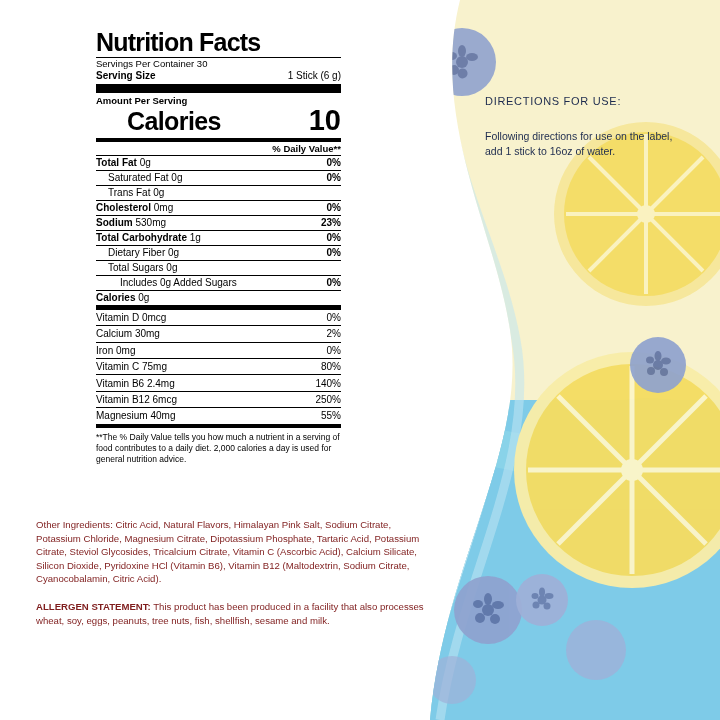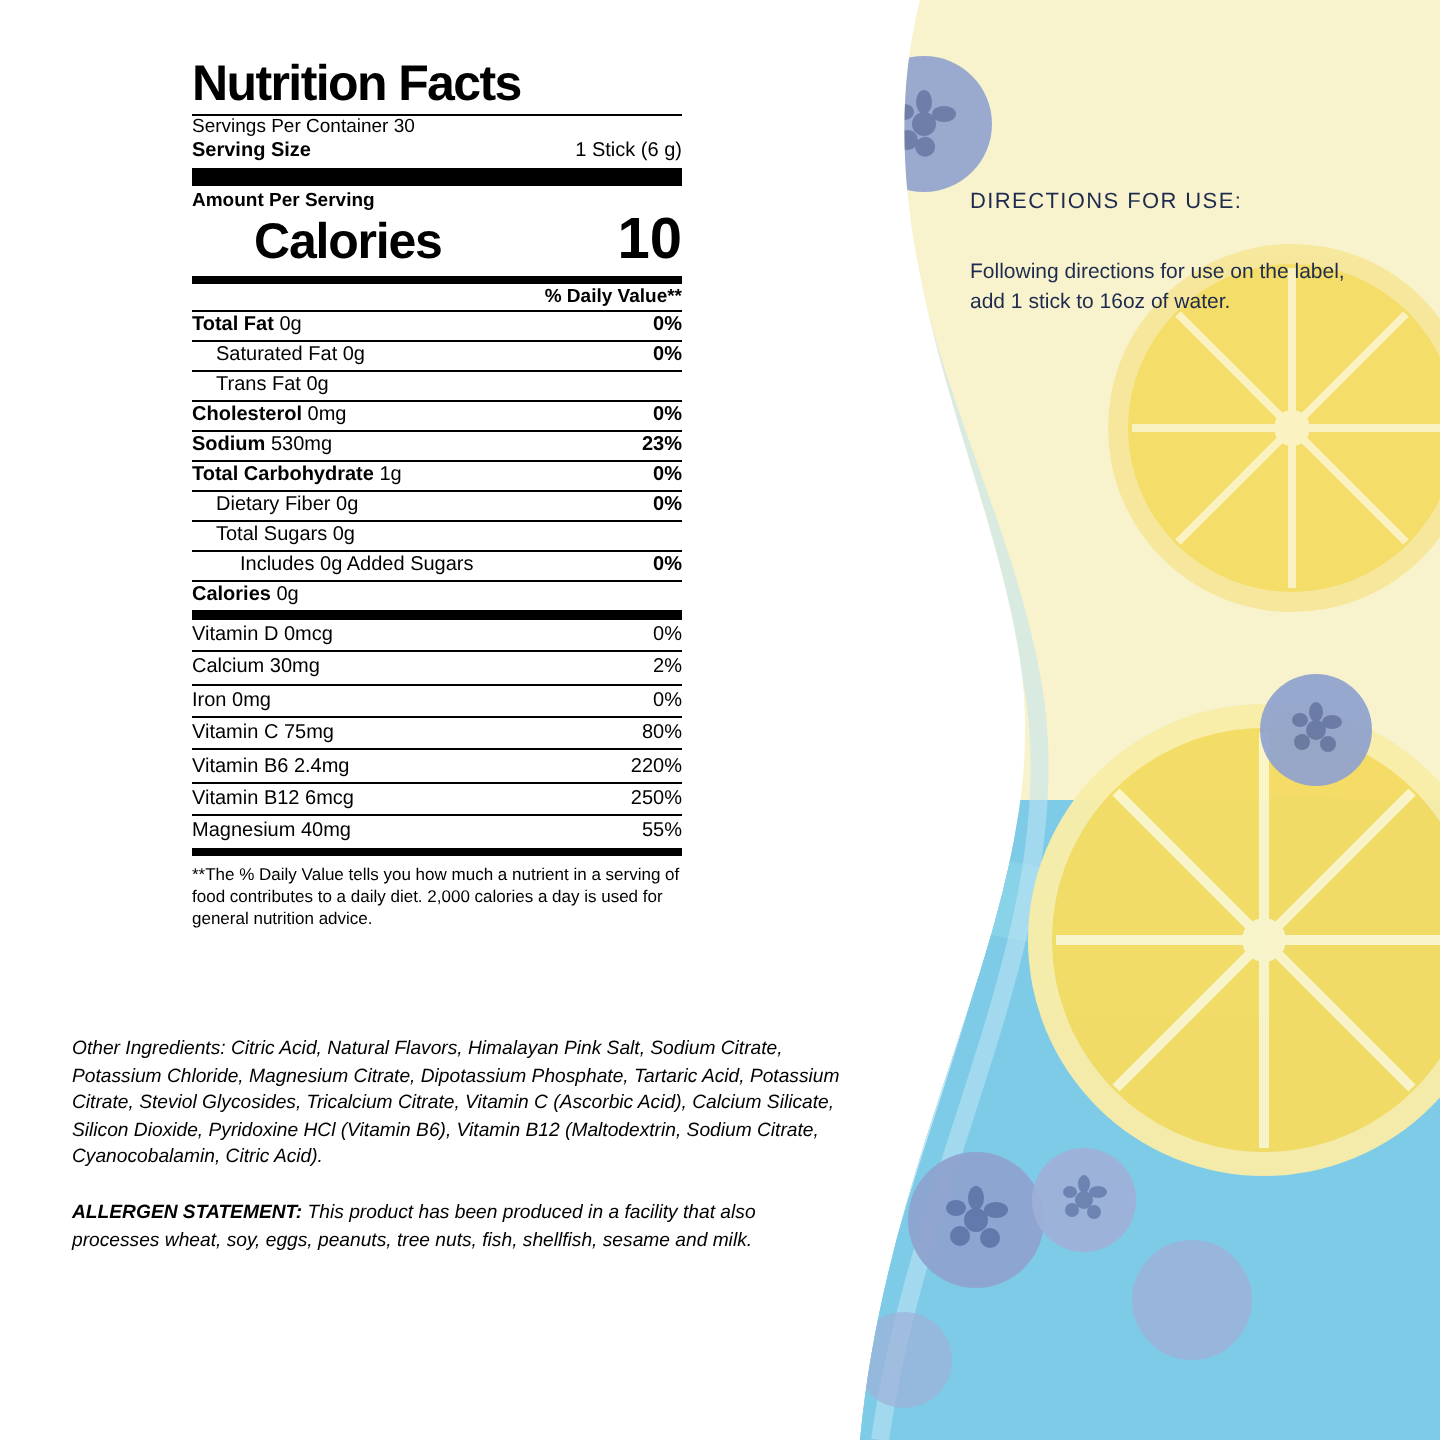--- a/index.html
+++ b/index.html
@@ -117,22 +117,21 @@
     line-height: 1.3;
     padding-top: 4px;
   }
 
   
   .bottom-text {
     position: absolute;
     left: 36px;
     top: 518px;
     width: 388px;
-    color: #000000;
-    font-style: italic;
+    color: #7f1d1d;
   }
   .ingredients {
     font-size: 9.6px;
     line-height: 1.42;
     margin: 0 0 14px 0;
   }
   .allergen {
     font-size: 9.6px;
     line-height: 1.42;
     margin: 0;
@@ -325,21 +324,21 @@
       <div class="nrow">
         <span class="nm">Iron 0mg</span>
         <span>0%</span>
       </div>
       <div class="nrow">
         <span class="nm">Vitamin C 75mg</span>
         <span>80%</span>
       </div>
       <div class="nrow">
         <span class="nm">Vitamin B6 2.4mg</span>
-        <span>220%</span>
+        <span>140%</span>
       </div>
       <div class="nrow">
         <span class="nm">Vitamin B12 6mcg</span>
         <span>250%</span>
       </div>
       <div class="nrow" style="border-bottom: none; gap: 30px;">
         <span class="nm">Magnesium 40mg</span>
         <span>55%</span>
       </div>
     </div>

